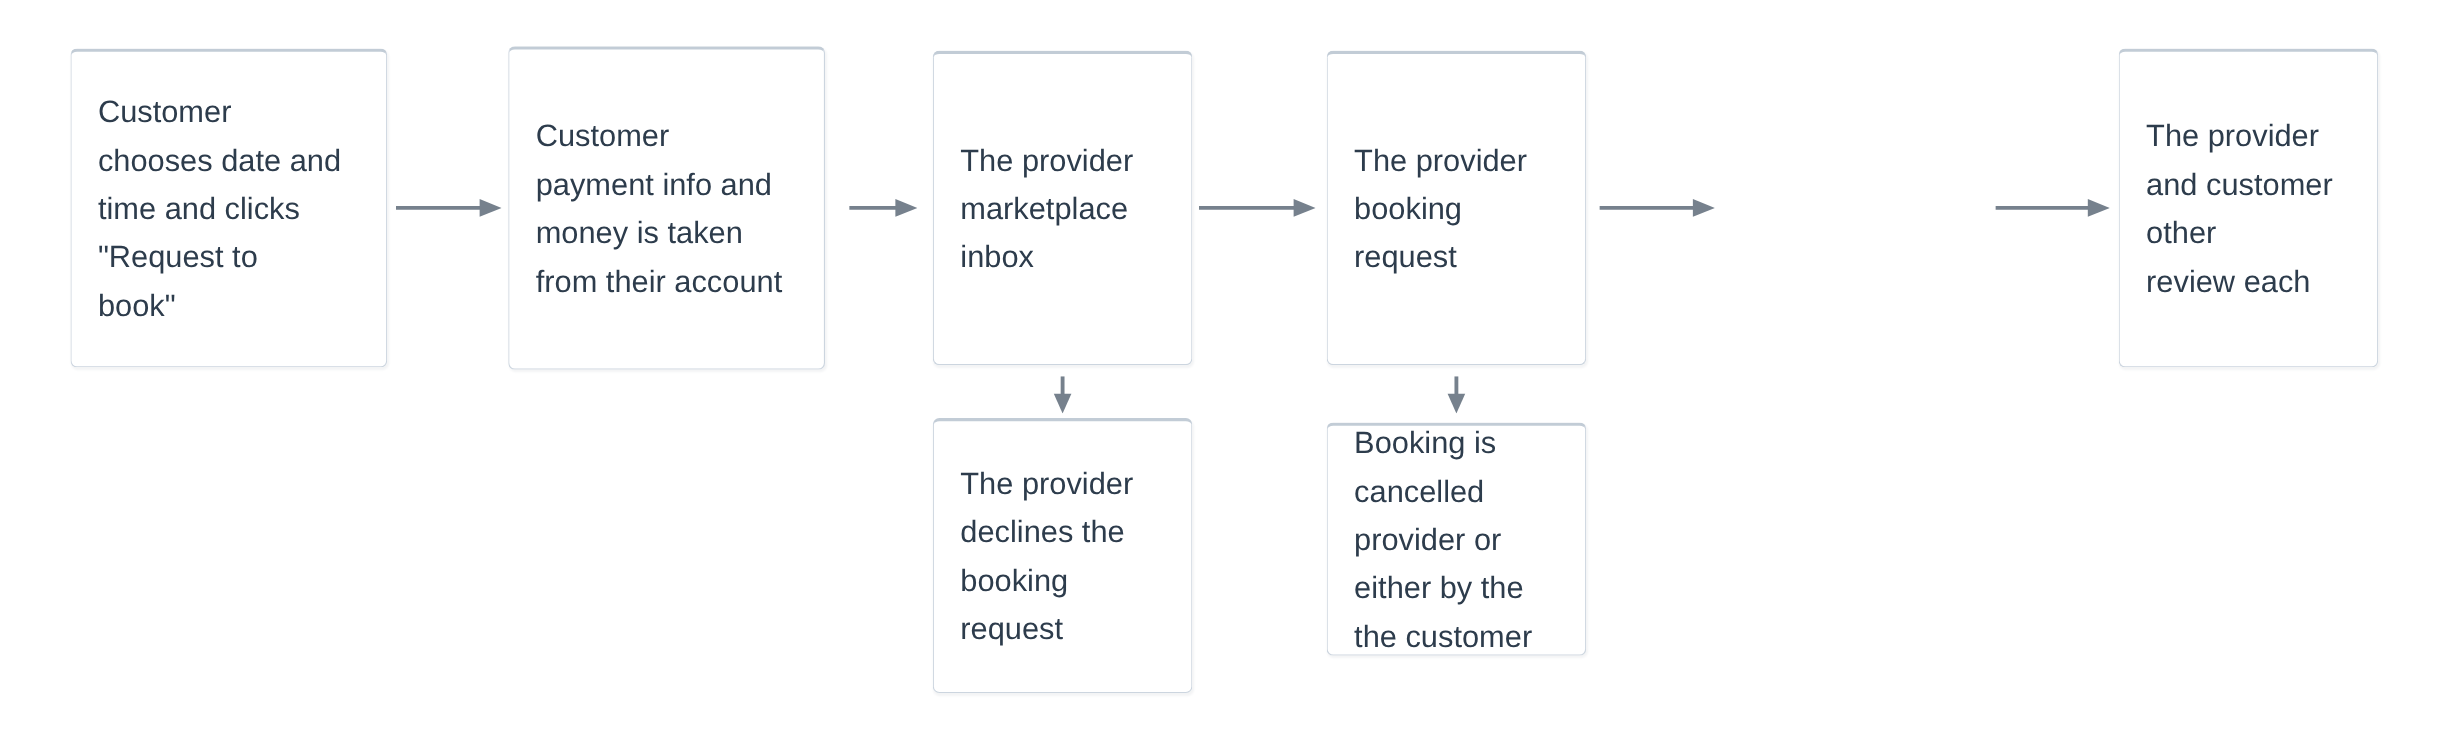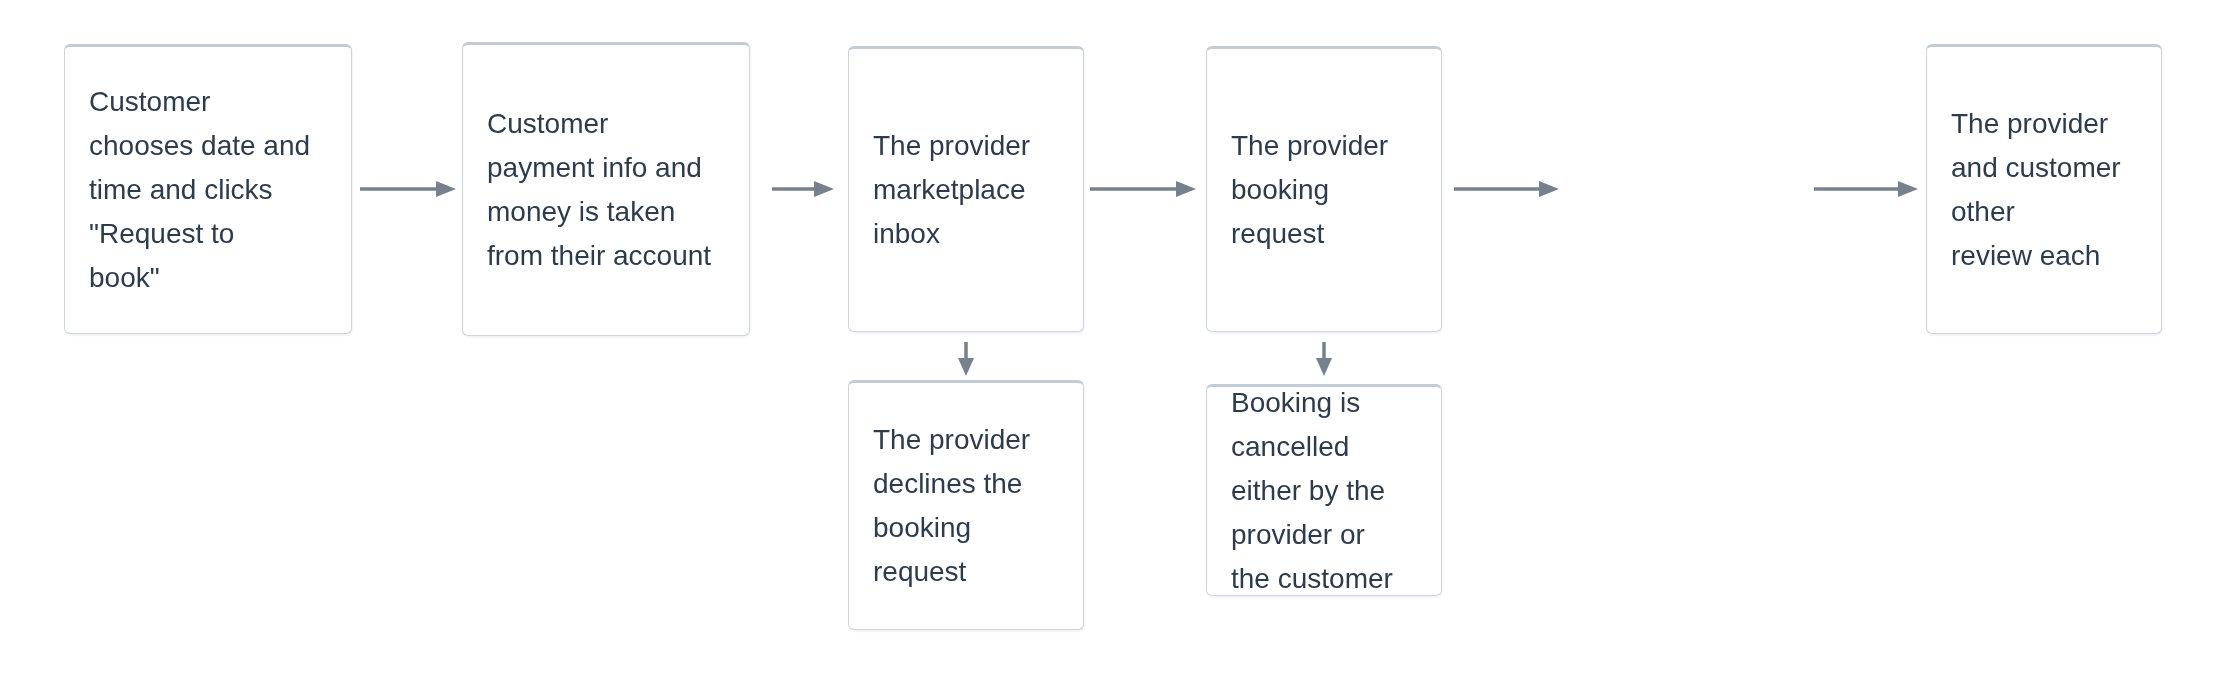--- a/index.html
+++ b/index.html
@@ -144,19 +144,19 @@
       <div>declines the</div>
       <div>booking</div>
       <div>request</div>
     </div>
   </div>
 
   <div class="box" style="left:1206px;top:384px;width:236px;height:212px">
     <div class="box-text">
       <div>Booking is</div>
       <div>cancelled</div>
+      <div>provider or</div>
       <div>either by the</div>
-      <div>provider or</div>
       <div>the customer</div>
     </div>
   </div>
 
 </div>
 
 </body></html>

